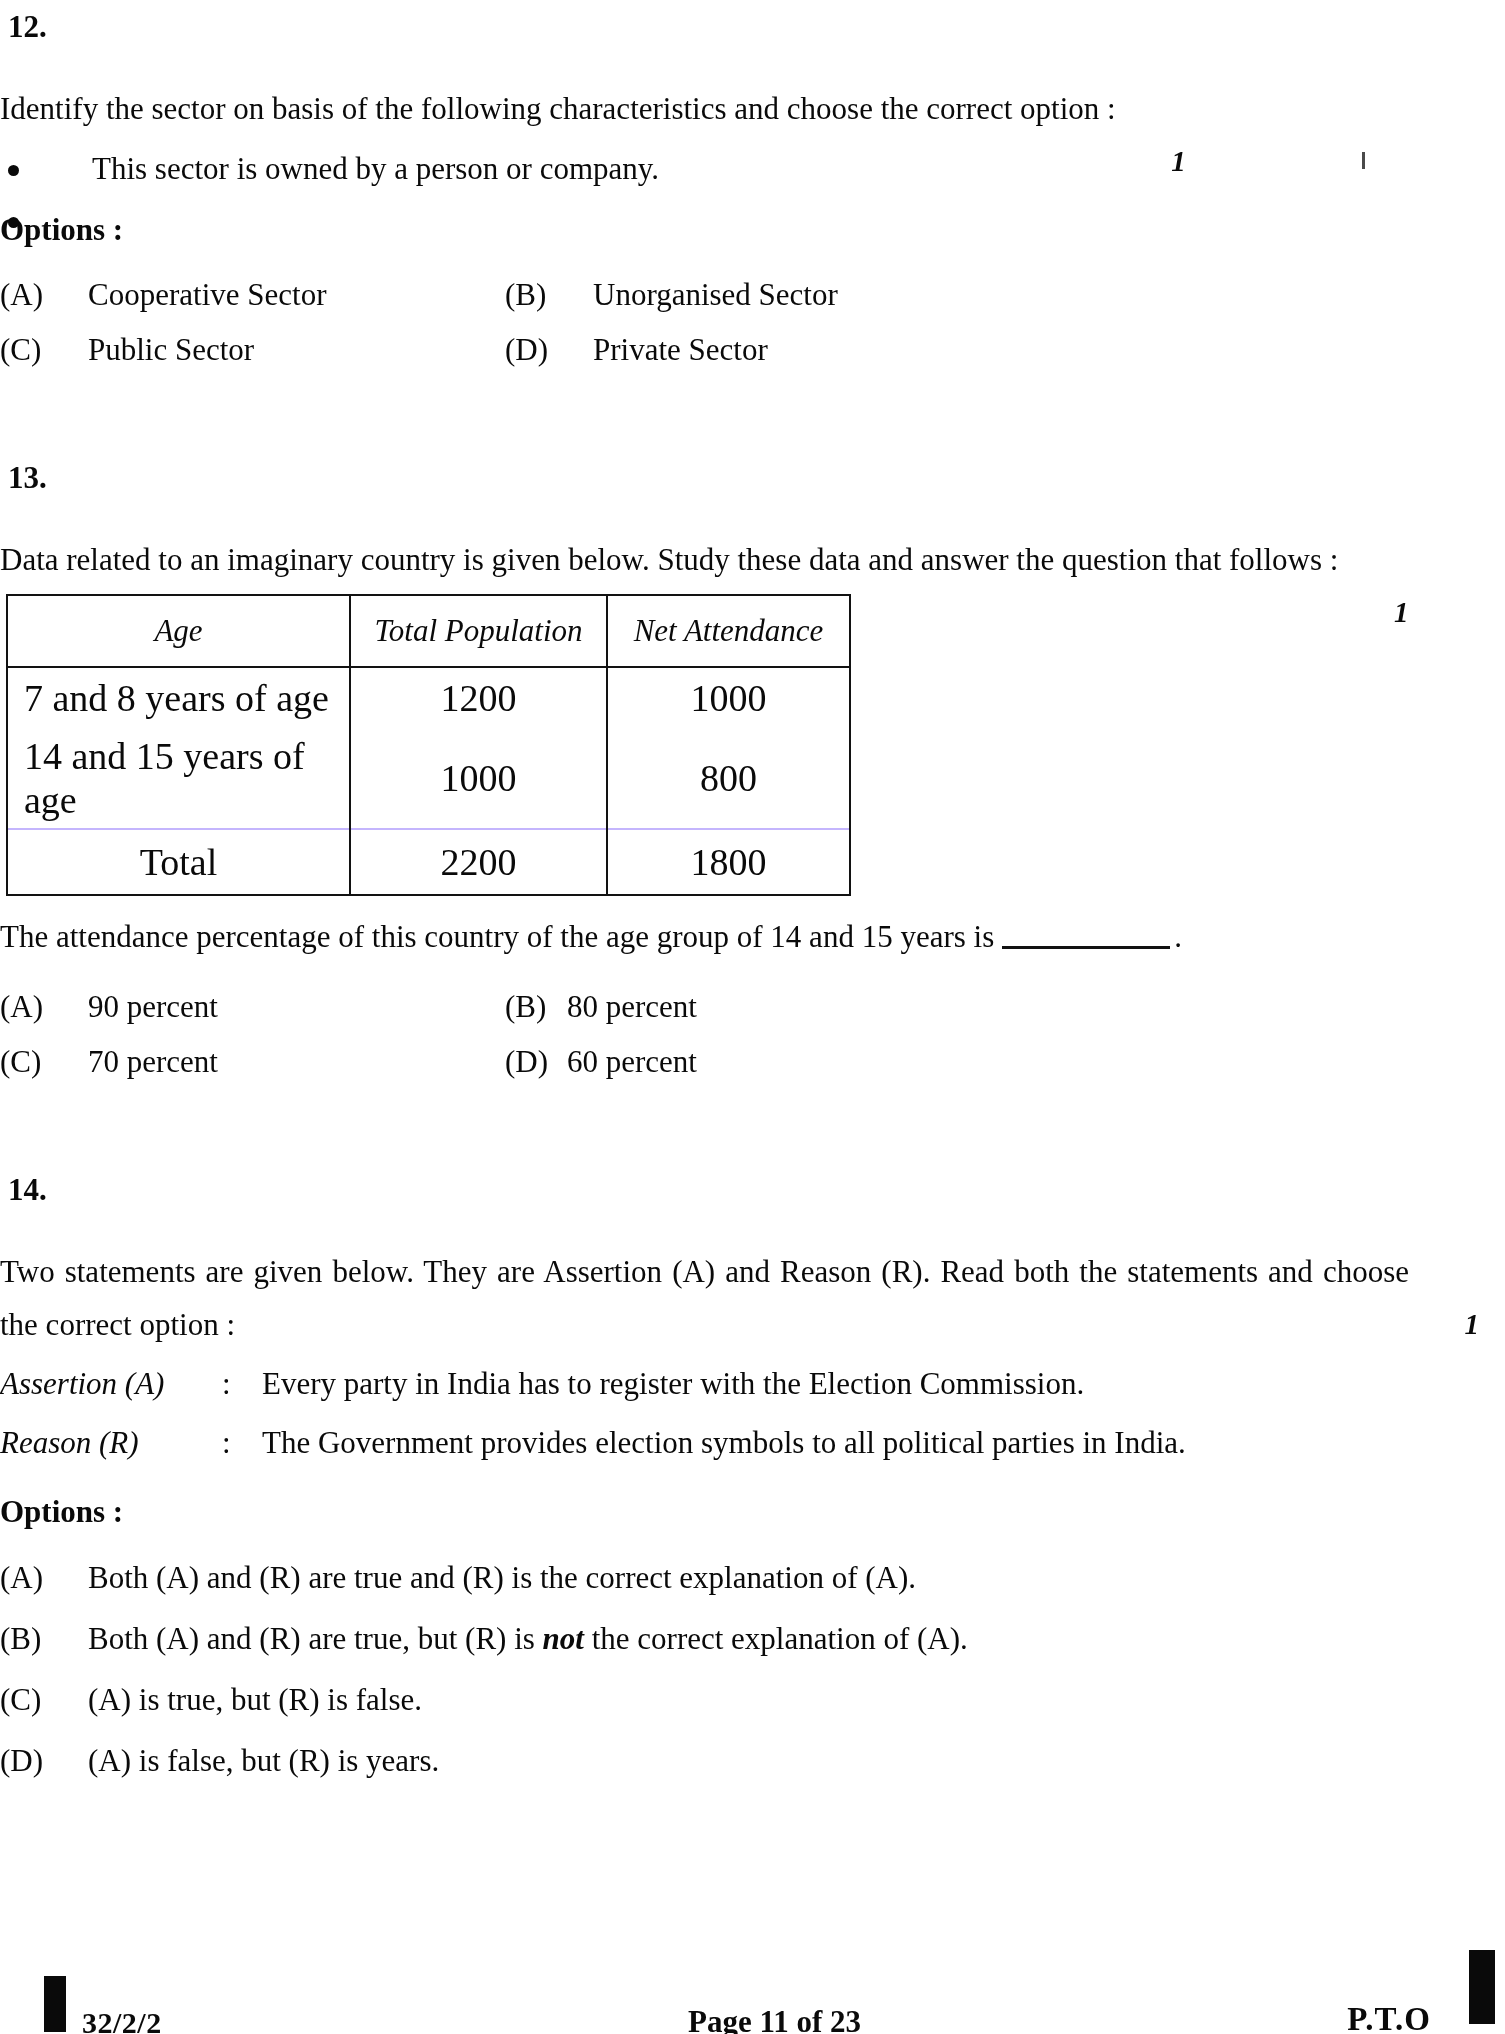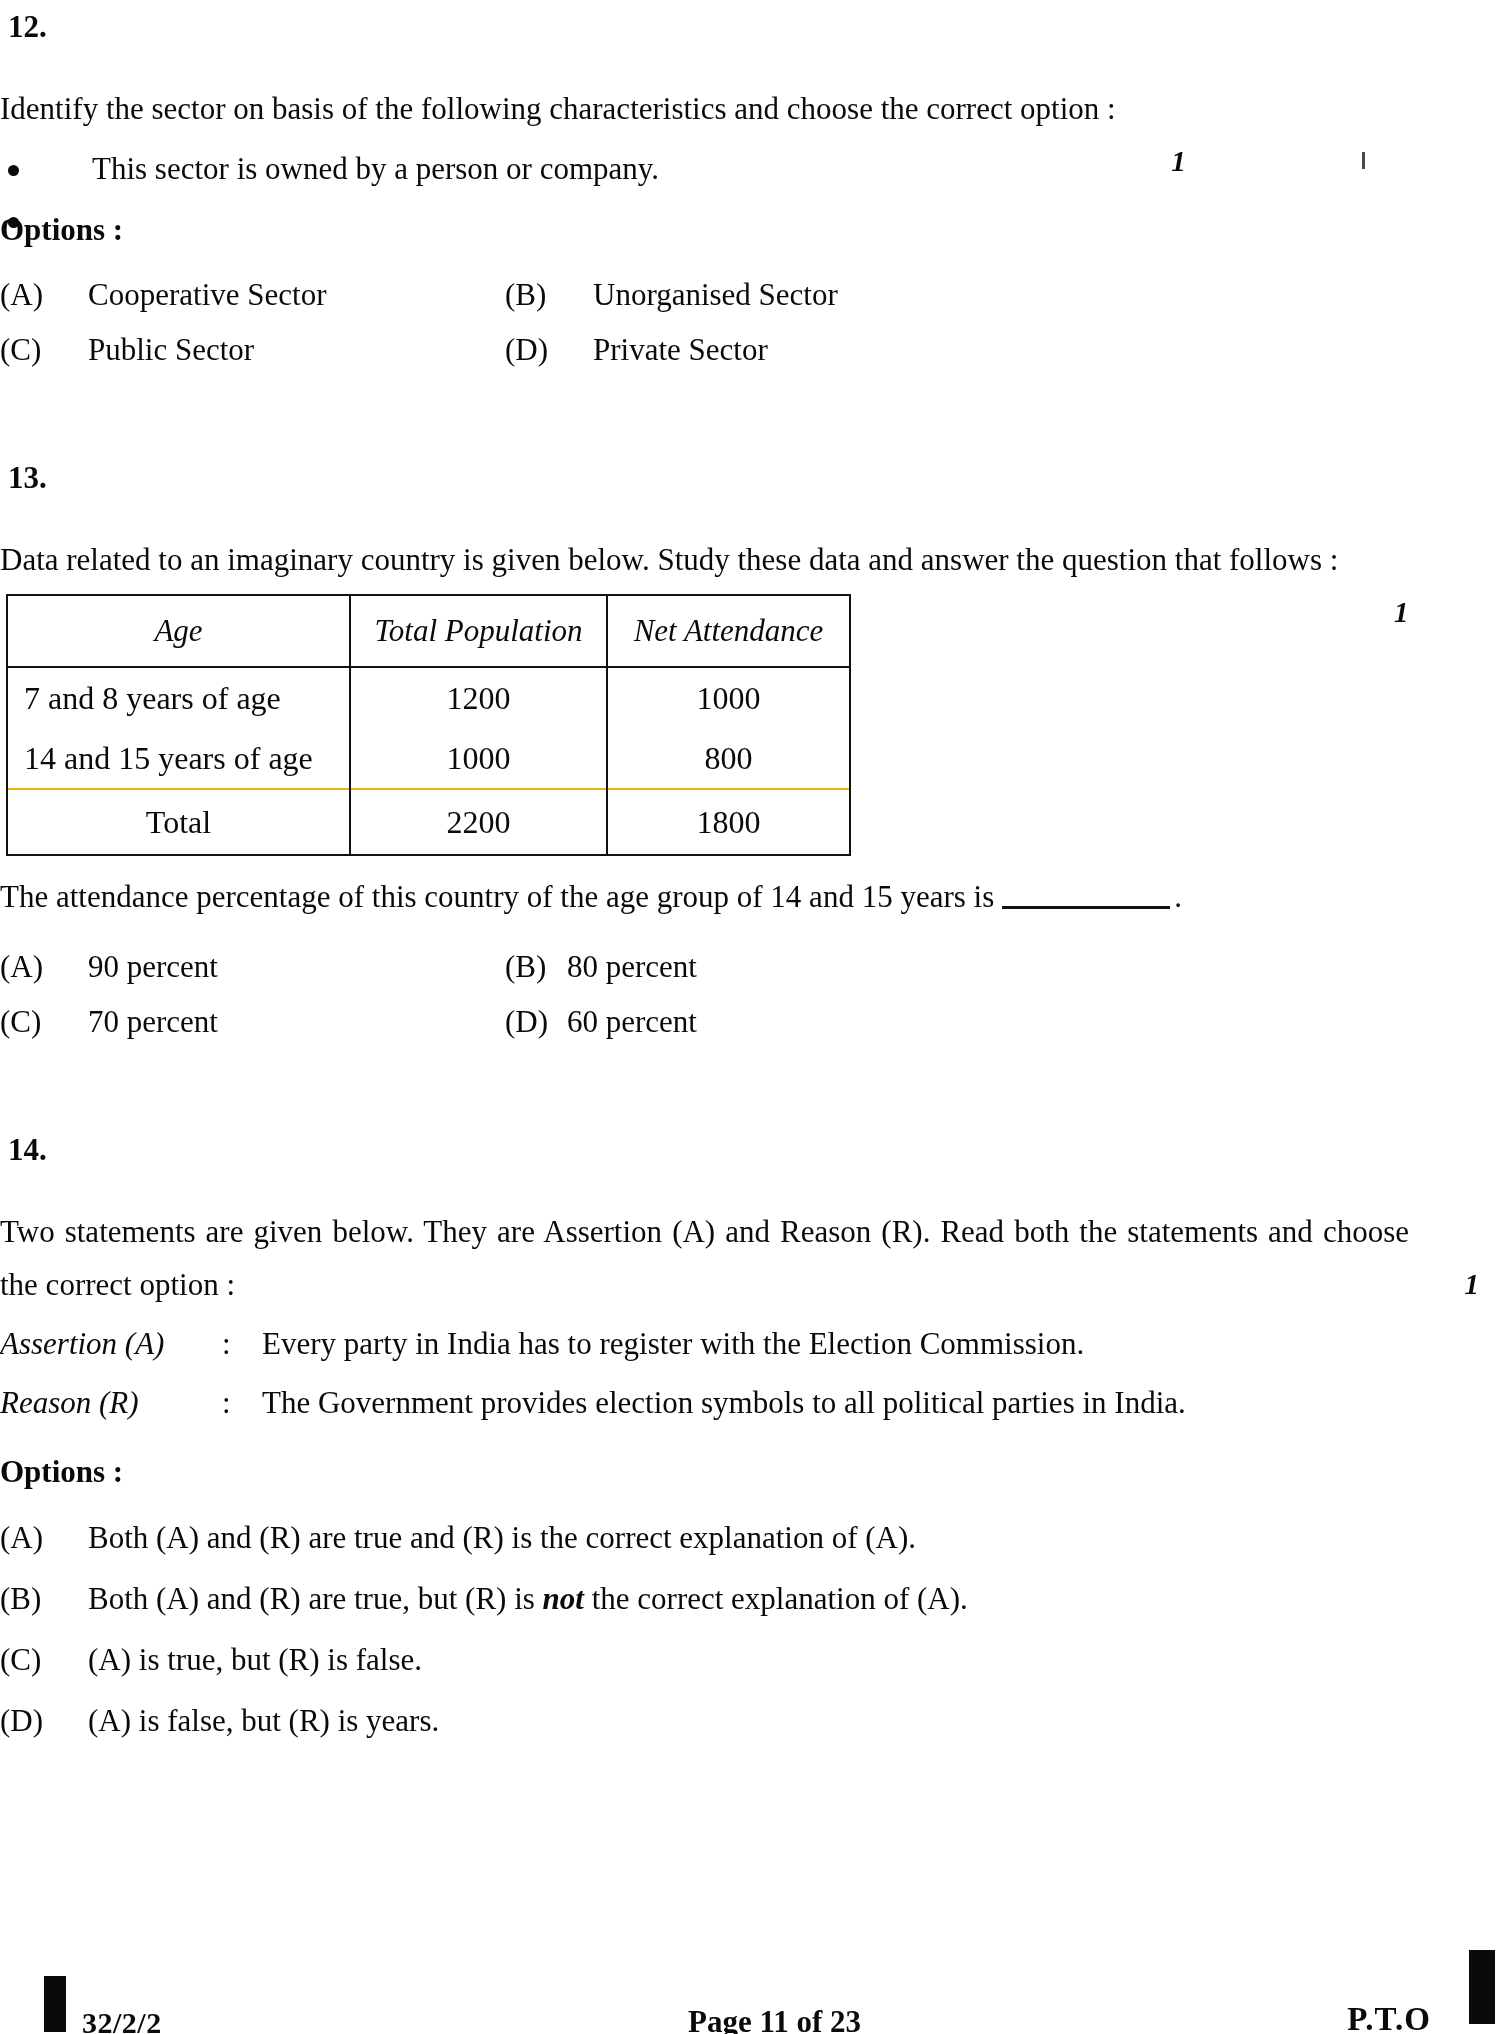--- a/index.html
+++ b/index.html
@@ -128,21 +128,21 @@
 
   
   table.data {
     border-collapse: collapse;
     margin: 8px 0 0 6px;
     width: 843px;
     table-layout: fixed;
   }
   table.data td, table.data th {
     border: 2px solid #121212;
-    font-size: 32px;
+    font-size: 38px;
     padding: 6px 10px;
     font-weight: normal;
   }
   table.data thead th {
     font-style: italic;
     text-align: center;
     height: 58px;
     font-size: 31px;
   }
   table.data col.c1 { width: 343px; }
@@ -153,21 +153,21 @@
     padding-left: 16px;
     height: 48px;
   }
   table.data tbody td.num { text-align: center; font-family: Liberation Serif, serif; }
   table.data tbody tr.total td { text-align: center; height: 52px; }
   table.data tbody tr.r1 td, table.data tbody tr.r2 td {
     border-top-width: 0;
     border-bottom-width: 0;
   }
   table.data tbody tr.r1 td { border-top: 2px solid #121212; }
-  table.data tbody tr.total td { border-top: 2px solid #eab308; }
+  table.data tbody tr.total td { border-top: 2px solid #c4b5fd; }
 
   
   .ar-row {
     display: flex;
     align-items: flex-start;
     font-size: 31px;
     line-height: 53px;
     margin-top: 6px;
   }
   .ar-row .ar-lbl {

